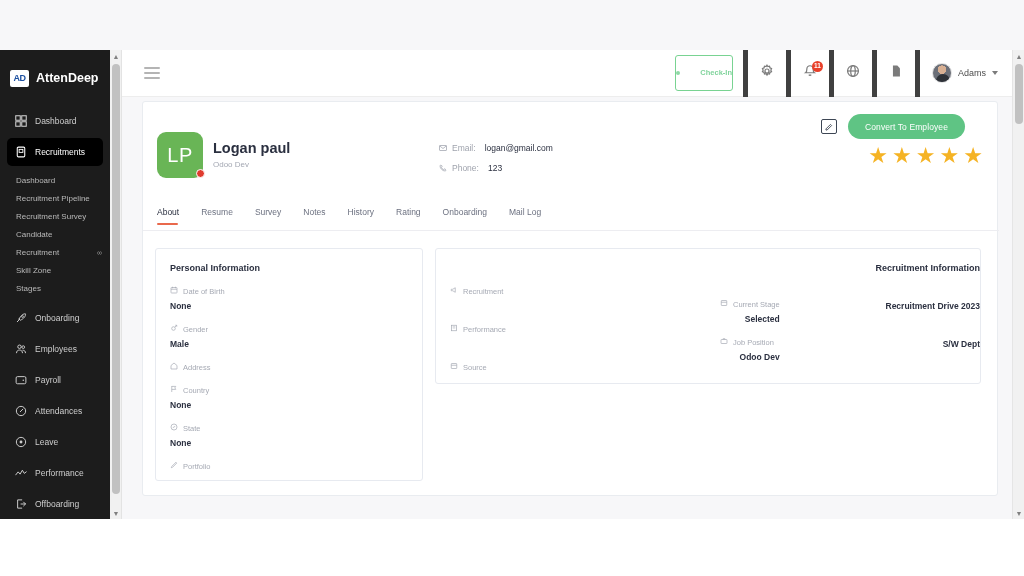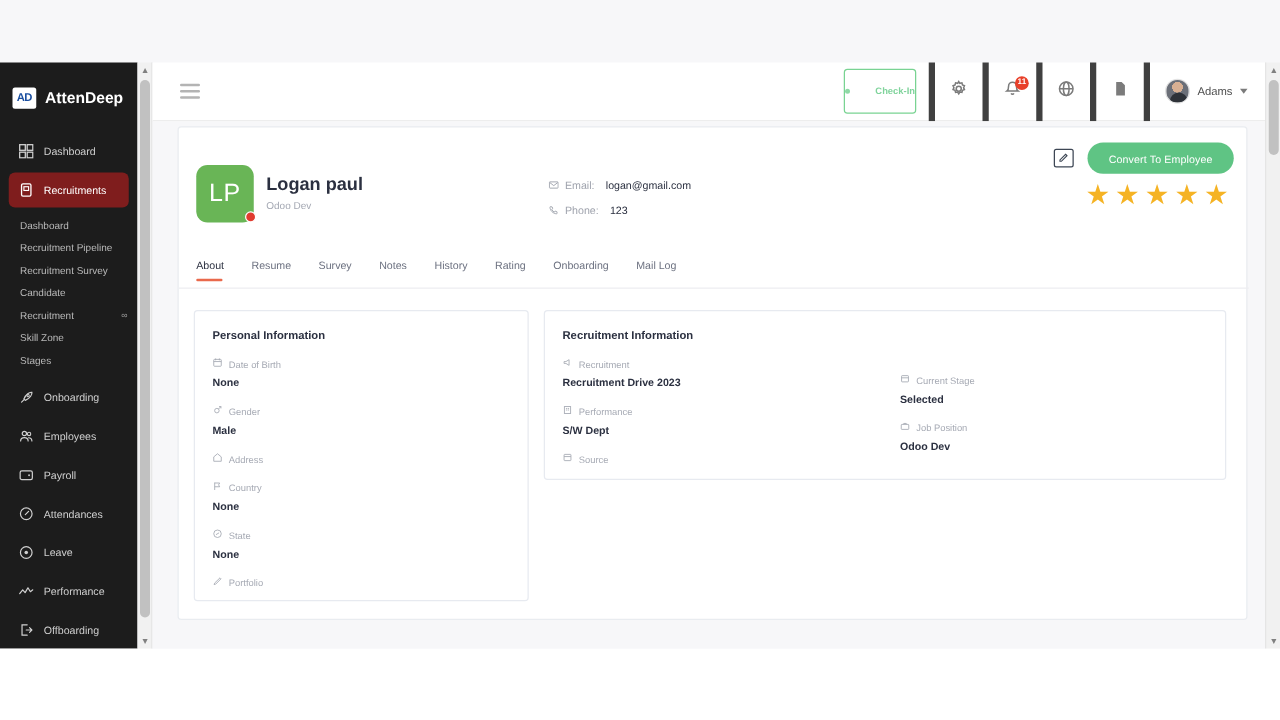--- a/index.html
+++ b/index.html
@@ -41,21 +41,21 @@
   }
   .brand-name { font-size: 12.5px; font-weight: bold; color: #ffffff; }
 
   .nav-top { margin-top: 10px; }
   .nav-item {
     display: flex; align-items: center; gap: 8px;
     height: 28px; margin: 3px 7px; padding: 0 7px;
     border-radius: 5px; font-size: 8.5px; color: #cfcfcf;
     white-space: nowrap;
   }
-  .nav-item.active { background: #7f1d1d; color: #ffffff; }
+  .nav-item.active { background: #000000; color: #ffffff; }
   .nav-item .ico { width: 13px; height: 13px; flex: 0 0 13px;
     display: flex; align-items: center; justify-content: center; }
   .nav-item .ico svg { width: 12px; height: 12px; display: block; }
 
   .subnav { padding: 2px 0 4px 0; }
   .subnav-item {
     display: flex; align-items: center; justify-content: space-between;
     height: 18px; padding: 0 9px 0 16px;
     font-size: 8px; color: #b9b9b9; white-space: nowrap;
   }
@@ -154,21 +154,21 @@
   .name-block { position: absolute; left: 70px; top: 38px; }
   .cand-name { font-size: 14.5px; font-weight: bold; color: #2b3040; }
   .cand-role { font-size: 8px; color: #a4a8b3; margin-top: 4px; }
 
   .contact-block { position: absolute; left: 296px; top: 41px; font-size: 8.5px; }
   .contact-line { display: flex; align-items: center; gap: 5px; margin-bottom: 10px; color: #9fa3ad; }
   .contact-line .ci { width: 8px; height: 8px; display:flex;align-items:center;justify-content:center; }
   .contact-line .ci svg { width: 8px; height: 8px; stroke:#9fa3ad; fill:none; stroke-width:1.5; }
   .contact-line .cv { color: #2b3040; font-weight: normal; margin-left: 4px; }
 
-  .actions { position: absolute; right: 10px; top: 12px; display: flex; align-items: center; gap: 11px; }
+  .actions { position: absolute; right: 32px; top: 12px; display: flex; align-items: center; gap: 11px; }
   #edit-btn {
     width: 16px; height: 15px; border: 1.2px solid #3d4654; border-radius: 2px;
     display: flex; align-items: center; justify-content: center;
   }
   #edit-btn svg { width: 9px; height: 9px; stroke: #3d4654; fill: none; stroke-width: 1.6; }
   #convert-btn {
     background: #5fc484; color: #ffffff; border: none; border-radius: 13px;
     height: 25px; padding: 0 17px; font-size: 8.5px; font-family: inherit;
     font-weight: 500; letter-spacing: .1px;
   }
@@ -189,21 +189,21 @@
     content: ''; position: absolute; left: 0; right: 12px; bottom: -1px;
     height: 2px; background: #e9694c; border-radius: 1px;
   }
 
   
   .panel {
     position: absolute; background: #ffffff;
     border: 1px solid #e7eaf0; border-radius: 3px;
   }
   #panel-personal { left: 12px; top: 146px; width: 268px; height: 233px; }
-  #panel-recruit  { left: 292px; top: 146px; width: 546px; height: 136px; }
+  #panel-recruit  { left: 292px; top: 146px; width: 546px; height: 136px; text-align: right; }
   .panel-title { font-size: 9px; font-weight: bold; color: #2b3040; padding: 14px 0 0 14px; }
   .field { padding-left: 14px; margin-top: 13px; }
   .field-label { display: flex; align-items: center; gap: 5px; font-size: 7.5px; color: #a6aab4; }
   .field-label svg { width: 8px; height: 8px; stroke: #a6aab4; fill: none; stroke-width: 1.4; }
   .field-value { font-size: 8.5px; font-weight: bold; color: #2b3040; margin-top: 5px; }
   .grid2 { position: relative; }
   .col-r { position: absolute; left: 270px; top: 0; }
 </style>
 </head>
 <body>

